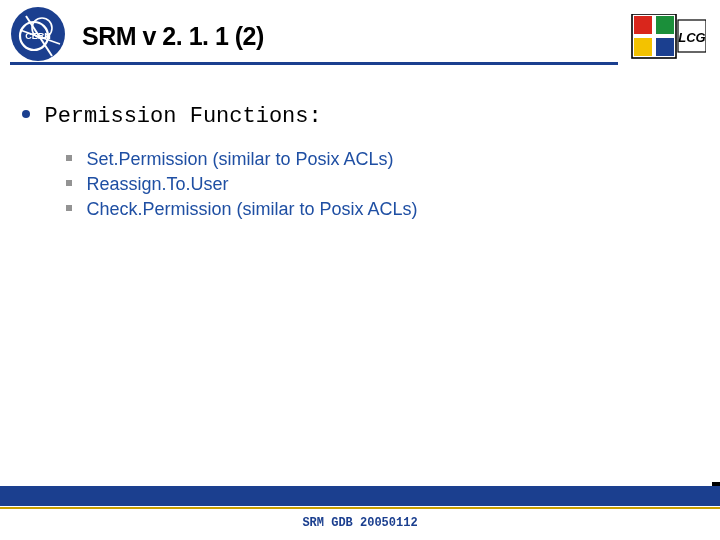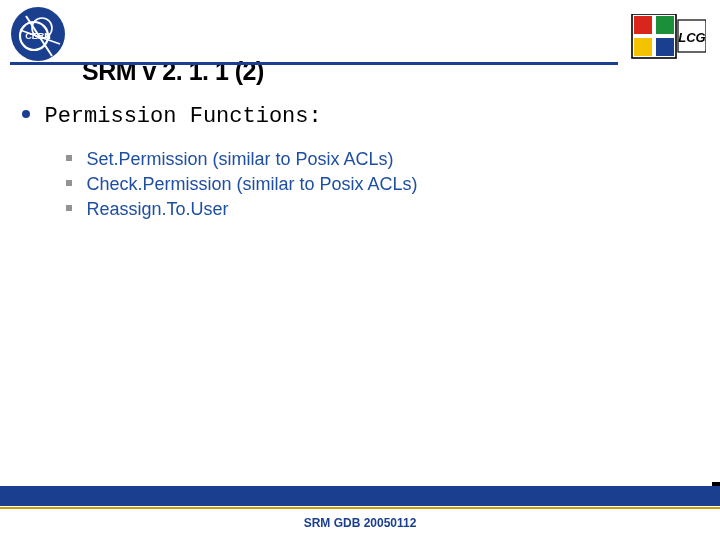--- a/index.html
+++ b/index.html
@@ -1,36 +1,36 @@
 <!DOCTYPE html>
 <html><head>
 <meta charset="utf-8">
 <style>
   * { margin: 0; padding: 0; box-sizing: border-box; }
   html, body { width: 720px; height: 540px; font-family: Verdana, Arial, sans-serif; background: #fff; }
   .slide { width: 720px; height: 540px; position: relative; background: #fff; }
 
   .header { position: relative; height: 72px; }
   .cern-logo { position: absolute; top: 6px; left: 10px; width: 56px; height: 56px; }
-  .title { position: absolute; left: 82px; top: 22px; font-size: 25px; font-weight: bold; color: #000; letter-spacing: -0.5px; margin-top: 35px; }
+  .title { position: absolute; left: 82px; top: 22px; font-size: 25px; font-weight: bold; color: #000; letter-spacing: -0.5px; }
   .lcg-logo { position: absolute; top: 14px; right: 14px; width: 80px; height: 48px; }
   .header-line { position: absolute; left: 10px; right: 102px; top: 62px; height: 3px; background: #1b3f8f; }
 
   .content { position: absolute; top: 104px; left: 22px; right: 30px; }
   .lvl1 { margin-bottom: 14px; }
   .lvl1-bullet { display: inline-block; width: 8px; height: 8px; background: #1b3f8f; border-radius: 50%; vertical-align: 4px; margin-right: 10px; }
   .lvl1-text { display: inline; font-size: 22px; color: #000; font-family: Liberation Mono, monospace; }
   .lvl2-list { margin-top: 20px; margin-left: 44px; }
   .lvl2-item { margin-bottom: 4px; }
   .lvl2-bullet { display: inline-block; width: 6px; height: 6px; background: #939393; vertical-align: 4px; margin-right: 10px; }
   .lvl2-text { display: inline; font-size: 18px; color: #1f4fa3; }
 
   .footer-bar { position: absolute; left: 0; right: 0; bottom: 34px; height: 20px; background: #1b3f8f; }
   .footer-line { position: absolute; left: 0; right: 0; bottom: 31px; height: 2px; background: #c9a000; }
-  .footer-text { position: absolute; left: 0; right: 0; bottom: 10px; text-align: center; font-size: 12px; font-weight: bold; color: #1b3f8f; }
+  .footer-text { position: absolute; left: 0; right: 0; bottom: 10px; text-align: center; font-size: 12px; font-weight: bold; color: #1b3f8f; font-family: Liberation Mono, monospace; }
 
   .edge { position: absolute; right: 0; bottom: 54px; width: 8px; height: 4px; background: #000; }
 </style>
 </head>
 <body>
 
 <div class="slide">
 
   <div class="header">
     <svg class="cern-logo" viewBox="0 0 56 56">
@@ -62,25 +62,25 @@
       <span class="lvl1-bullet"></span>
       <span class="lvl1-text">Permission Functions:</span>
     </div>
     <div class="lvl2-list">
       <div class="lvl2-item">
         <span class="lvl2-bullet"></span>
         <span class="lvl2-text">Set.Permission (similar to Posix ACLs)</span>
       </div>
       <div class="lvl2-item">
         <span class="lvl2-bullet"></span>
-        <span class="lvl2-text">Check.Permission (similar to Posix ACLs)</span>
+        <span class="lvl2-text">Reassign.To.User</span>
       </div>
       <div class="lvl2-item">
         <span class="lvl2-bullet"></span>
-        <span class="lvl2-text">Reassign.To.User</span>
+        <span class="lvl2-text">Check.Permission (similar to Posix ACLs)</span>
       </div>
     </div>
   </div>
 
   <div class="edge"></div>
   <div class="footer-bar"></div>
   <div class="footer-line"></div>
   <div class="footer-text">SRM GDB 20050112</div>
 
 </div>

